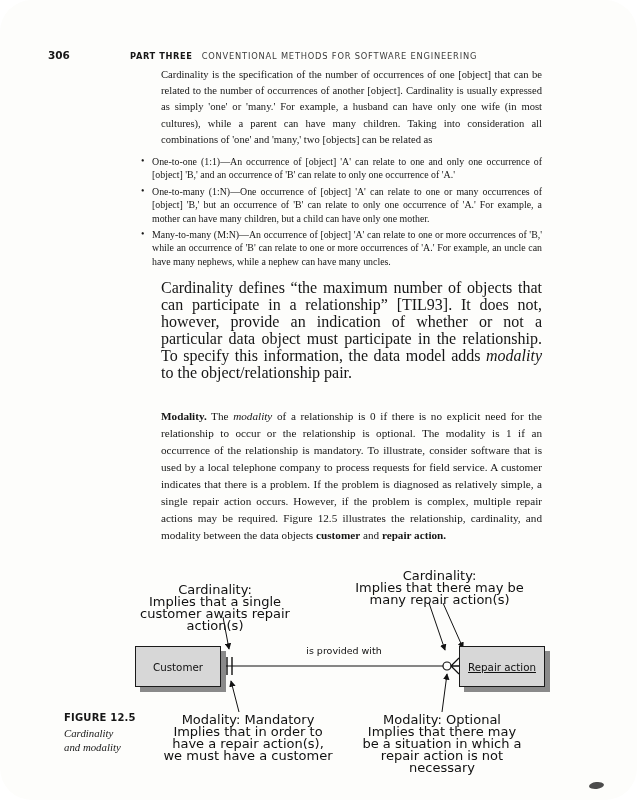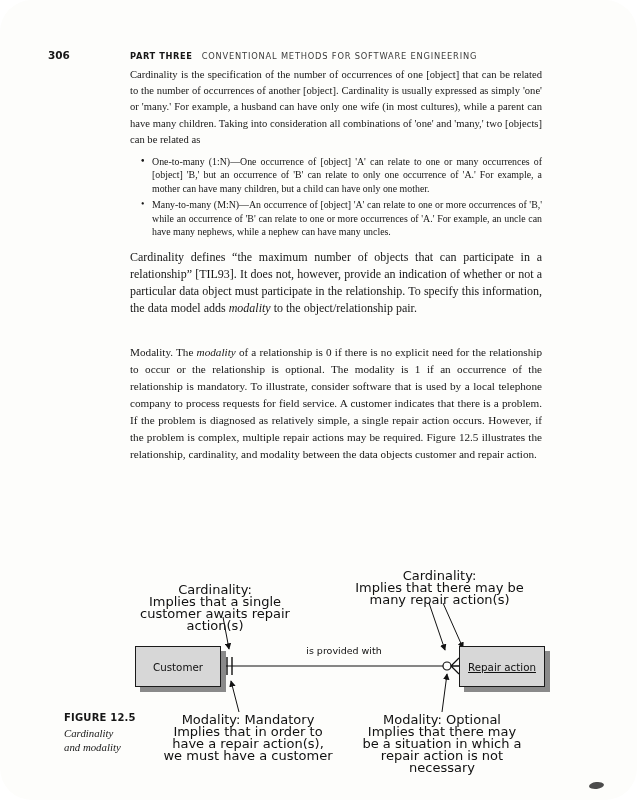--- a/index.html
+++ b/index.html
@@ -16,30 +16,30 @@
     position:absolute; top:37px; left:48px; right:40px;
     display:flex; align-items:baseline;
     font-family:"DejaVu Sans", sans-serif;
   }
   .page-num { font-weight:bold; font-size:10.5px; width:82px; }
   .part-label { font-weight:bold; font-size:8.3px; letter-spacing:.6px; margin-right:9px; }
   .part-title { font-size:8.3px; letter-spacing:.8px; color:#3b3b3b;margin-top:14px; }
 
   
   .text-col { position:absolute; left:130px; top:67px; width:412px; }
-  .para { text-align:justify; }
+  .para { text-align:justify;margin-left:31px; }
   .para-1 { font-size:10.6px; line-height:16.2px; }
   .bullets { list-style:none; margin-top:7px; }
   .bullet { position:relative; padding-left:22px; font-size:9.9px; line-height:13.4px; text-align:justify; }
   .bullet + .bullet { margin-top:3px; }
   .b-marker { position:absolute; left:11px; top:-1px; }
-  .para-2 { margin-top:11px; font-size:12px; line-height:17px; }
+  .para-2 { margin-top:11px; font-size:16px; line-height:17px; }
   .para-3 { margin-top:27px; font-size:11.2px; line-height:17px; }
   .it { font-style:italic; }
-  .bold { font-weight:normal; }
+  .bold { font-weight:bold; }
 
   
   .figure { position:absolute; inset:0; }
   svg.overlay { position:absolute; left:0; top:0; pointer-events:none; }
   .fig-annotation {
     position:absolute; text-align:center; white-space:pre-line;
     font-family:"DejaVu Sans", sans-serif; font-size:13px; line-height:12.1px; color:#101010;
   }
   .entity-box {
     position:absolute; width:86px; height:41px;
@@ -71,20 +71,21 @@
     <span class="part-label">PART THREE</span>
     <span class="part-title">CONVENTIONAL METHODS FOR SOFTWARE ENGINEERING</span>
   </header>
 
   <main class="text-col">
     <p class="para para-1">Cardinality is the specification of the number of occurrences of one [object] that can be related to the number of occurrences of another [object]. Cardinality is usually expressed as simply 'one' or 'many.' For example, a husband can have only one wife (in most cultures), while a parent can have many children. Taking into consideration all combinations of 'one' and 'many,' two [objects] can be related as</p>
 
     <ul class="bullets">
       <li class="bullet">
         <span class="b-marker">•</span>
+        <span>One-to-one (1:1)—An occurrence of [object] 'A' can relate to one and only one occurrence of [object] 'B,' and an occurrence of 'B' can relate to only one occurrence of 'A.'</span>
       </li>
       <li class="bullet">
         <span class="b-marker">•</span>
         <span>One-to-many (1:N)—One occurrence of [object] 'A' can relate to one or many occurrences of [object] 'B,' but an occurrence of 'B' can relate to only one occurrence of 'A.' For example, a mother can have many children, but a child can have only one mother.</span>
       </li>
       <li class="bullet">
         <span class="b-marker">•</span>
         <span>Many-to-many (M:N)—An occurrence of [object] 'A' can relate to one or more occurrences of 'B,' while an occurrence of 'B' can relate to one or more occurrences of 'A.' For example, an uncle can have many nephews, while a nephew can have many uncles.</span>
       </li>
     </ul>

